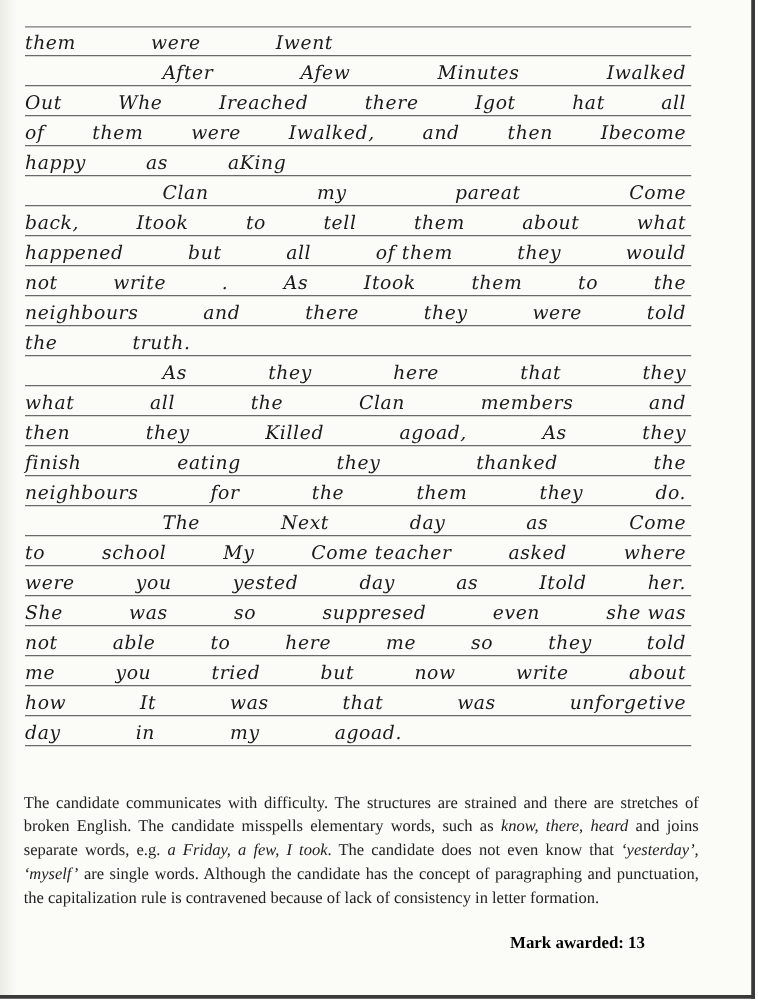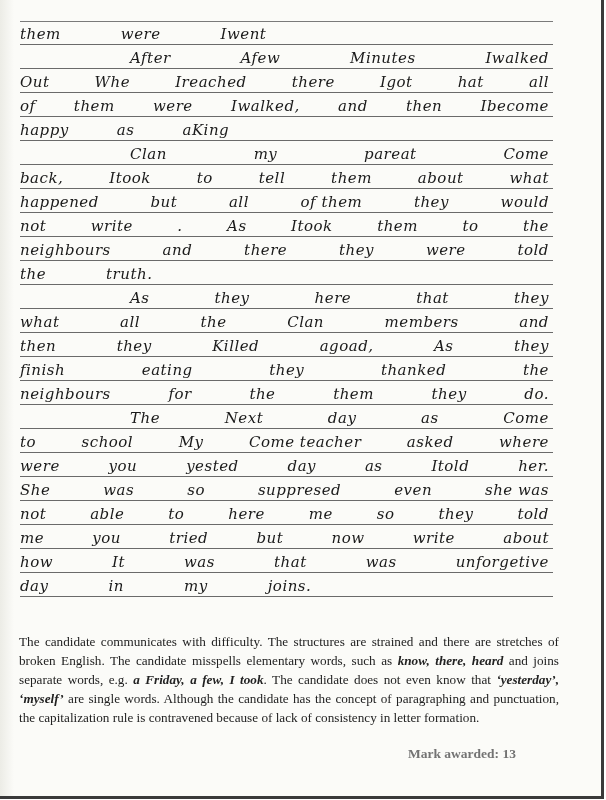--- a/index.html
+++ b/index.html
@@ -66,31 +66,31 @@
       left: 19px;
       top: 632px;
       width: 540px;
       font-family: "Liberation Serif", serif;
       font-size: 13.2px;
       line-height: 19px;
       color: #222;
       text-align: justify;
     }
     .commentary b i, .commentary .bi {
-      font-weight: bold;
+      font-weight: normal;
       font-style: italic;
     }
     .mark {
       position: absolute;
       left: 408px;
       top: 746px;
       font-family: "Liberation Serif", serif;
       font-weight: bold;
       font-size: 13.5px;
-      color: #737373;
+      color: #000000;
     }
   </style>
 </head>
 <body>
 
 <div class="page">
   <div class="left-shade"></div>
 
   <div class="ruled" id="ruled">
       <div class="rule-line first">
@@ -313,21 +313,21 @@
           <span>that</span>
           <span>was</span>
           <span>unforgetive</span>
         </div>
       </div>
       <div class="rule-line">
         <div class="words left">
           <span>day</span>
           <span>in</span>
           <span>my</span>
-          <span>joins.</span>
+          <span>agoad.</span>
         </div>
       </div>
     </div>
 
   <div class="commentary" id="commentary"><span>The candidate communicates with difficulty.  The structures are strained and there are stretches of broken English.  The candidate misspells elementary words, such as </span><span class="bi">know, there, heard</span><span> and joins separate words, e.g. </span><span class="bi">a Friday, a few, I took</span><span>.  The candidate does not even know that </span><span class="bi">‘yesterday’, ‘myself’</span><span> are single words.  Although the candidate has the concept of paragraphing and punctuation, the capitalization rule is contravened because of lack of consistency in letter formation.</span></div>
 
   <div class="mark">Mark awarded: 13</div>
 </div>
 
 </body></html>

